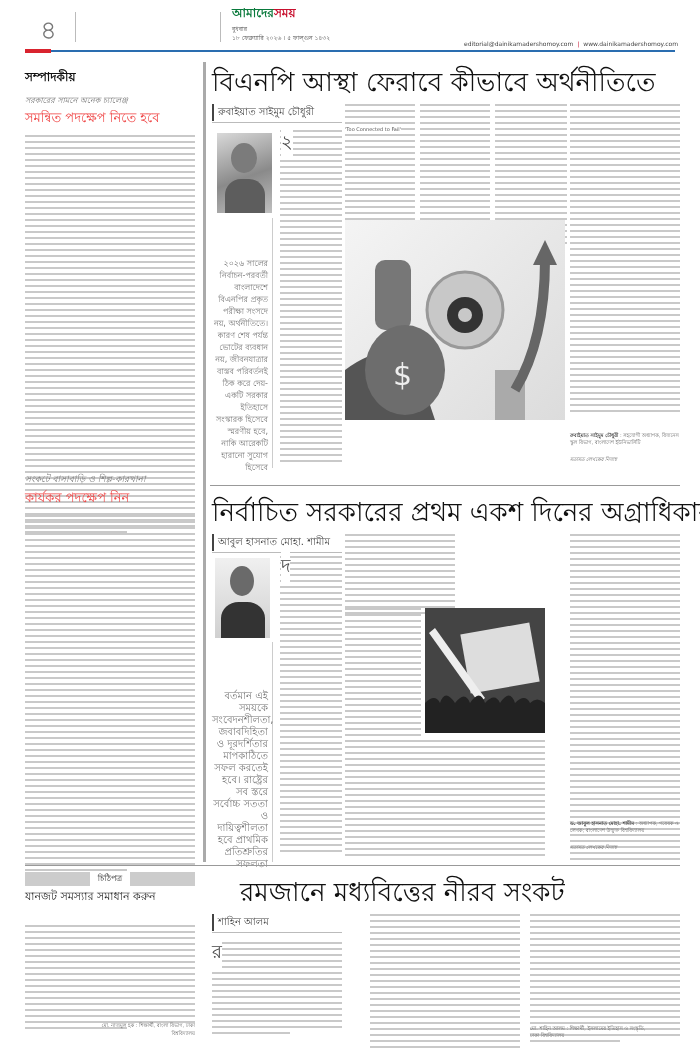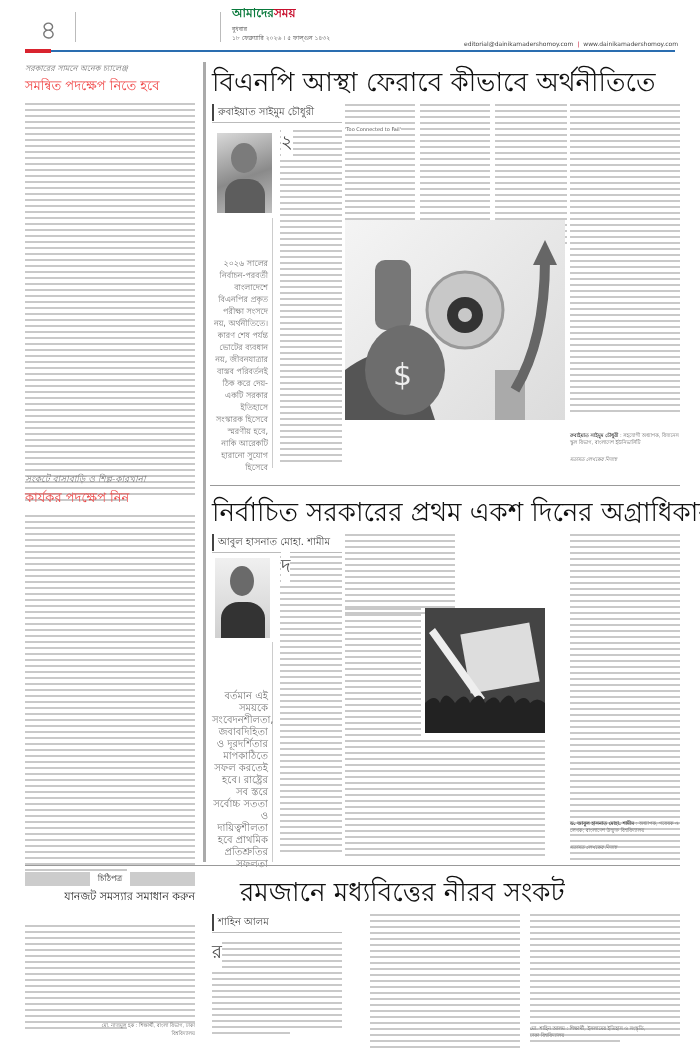--- a/index.html
+++ b/index.html
@@ -39,21 +39,21 @@
   .byline { position: absolute; font-size: 10px; color: #444; border-left: 2px solid #444; padding-left: 4px; }
   .photo { position: absolute; background: linear-gradient(#888,#555); overflow: hidden; }
   .pullquote { position: absolute; font-size: 9px; line-height: 14px; color: #777; text-align: right; }
   .textblock { position: absolute; }
   .illus { position: absolute; background: #eee; overflow: hidden; }
   .caption-name { font-weight: bold; color: #444; }
   .small-note { position: absolute; font-size: 5px; color: #666; }
 
   .letters-label { position: absolute; left: 25px; top: 872px; width: 170px; height: 14px; background: #ccc; }
   .letters-label span { display: block; margin: 0 auto; width: 40px; background: #fff; text-align: center; font-size: 8px; line-height: 14px; color: #222; }
-  .letters-title { position: absolute; left: 25px; top: 890px; width: 170px; text-align: right; font-size: 11px; line-height: 14px; color: #222; }
+  .letters-title { position: absolute; left: 25px; top: 890px; width: 170px; text-align: left; font-size: 11px; line-height: 14px; color: #222; }
 
   .hsep { position: absolute; height: 1px; background: #bbb; }
 </style>
 </head>
 <body>
 
 <div class="masthead">
   <div class="page-num">৪</div>
   <div class="vsep1"></div>
   <div class="vsep2"></div>
@@ -63,20 +63,21 @@
   <div class="contact">
     <span>editorial@dainikamadershomoy.com</span>
     <span class="bar">|</span>
     <span>www.dainikamadershomoy.com</span>
   </div>
   <div class="hline"></div>
   <div class="redmark"></div>
 </div>
 
 <div class="leftcol">
+  <div class="editorial-label">সম্পাদকীয়</div>
   <div class="kicker">সরকারের সামনে অনেক চ্যালেঞ্জ</div>
   <div class="headline-l">সমন্বিত পদক্ষেপ নিতে হবে</div>
   <div class="fake-lines">
     <div></div>
       <div></div>
       <div></div>
       <div></div>
       <div></div>
       <div></div>
       <div></div>

